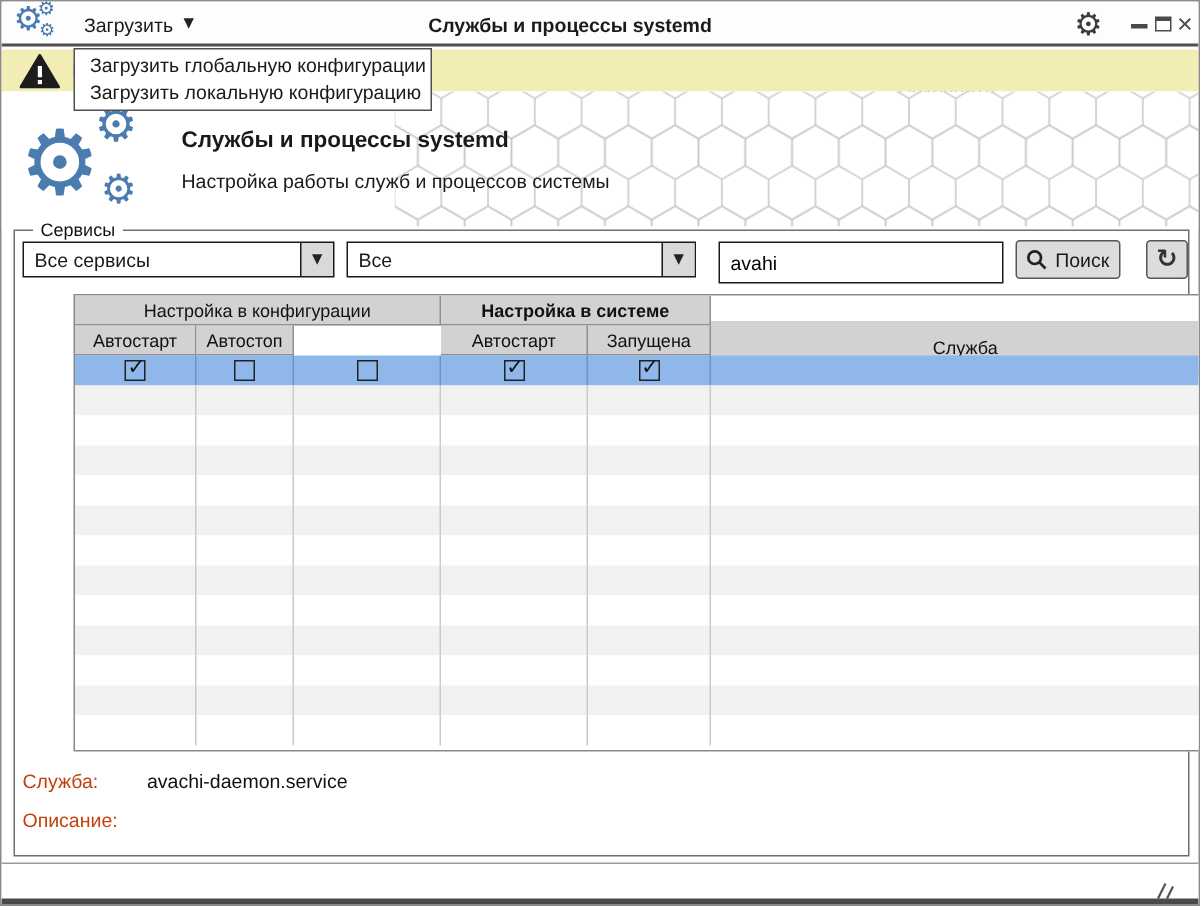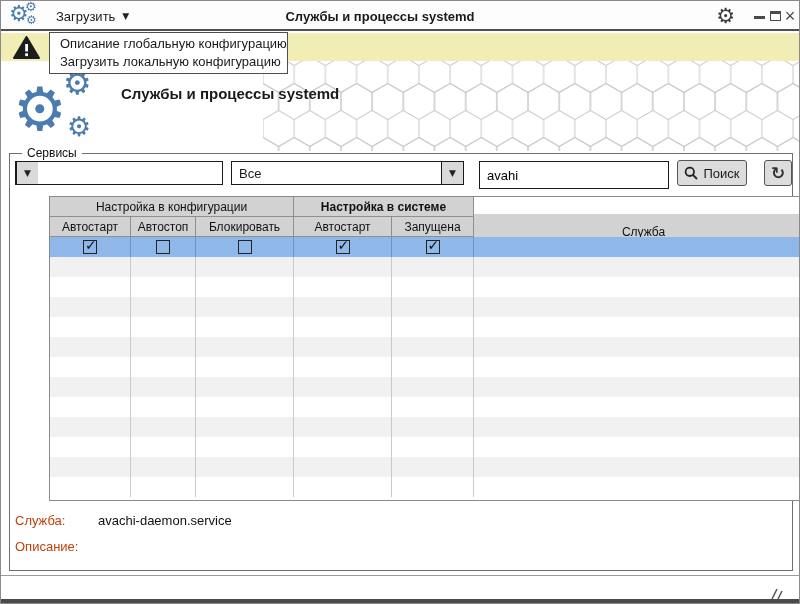--- a/index.html
+++ b/index.html
@@ -157,21 +157,21 @@
   <div class="warnbar">
     <svg class="warn-icon" width="27" height="23">
       <polygon points="13.5,1 26,22 1,22" fill="#1d1d1d" stroke="#1d1d1d" stroke-width="2" stroke-linejoin="round"></polygon>
       <rect x="12.2" y="8" width="2.8" height="7.5" fill="#ffffff"></rect>
       <rect x="12.2" y="17.3" width="2.8" height="2.8" fill="#ffffff"></rect>
     </svg>
     <span class="warn-text">В</span>
   </div>
 
   <div class="dropdown">
-    <div class="item">Описание глобальную конфигурацию</div>
+    <div class="item">Загрузить глобальную конфигурации</div>
     <div class="item">Загрузить локальную конфигурацию</div>
   </div>
 
   <div class="banner">
     <svg class="hexbg" width="536" height="90">
       <defs>
         <pattern id="hexpat" width="31.18" height="54" patternUnits="userSpaceOnUse">
           <g fill="none" stroke="#c8c8c8" stroke-width="1">
             <path d="M15.59 -4.5 L31.18 4.5 L31.18 22.5 L15.59 31.5 L0 22.5 L0 4.5 Z"></path>
             <path d="M0 22.5 L15.59 31.5 L15.59 49.5 L0 58.5 L-15.59 49.5 L-15.59 31.5 Z"></path>
@@ -180,27 +180,29 @@
         </pattern>
       </defs>
       <rect width="536" height="90" fill="url(#hexpat)"></rect>
     </svg>
     <div class="banner-icon">
       <span class="g-big">⚙</span>
       <span class="g-sm1">⚙</span>
       <span class="g-sm2">⚙</span>
     </div>
     <div class="banner-title">Службы и процессы systemd</div>
+    <div class="banner-subtitle">Настройка работы служб и процессов системы</div>
   </div>
 
   <div class="groupbox">
     <span class="group-label">Сервисы</span>
   </div>
 
   <div class="combo" id="combo-type">
+    <span class="val">Все сервисы</span>
     <span class="arrowbox">
       <span>▼</span>
     </span>
   </div>
   <div class="combo" id="combo-state">
     <span class="val">Все</span>
     <span class="arrowbox">
       <span>▼</span>
     </span>
   </div>
@@ -215,21 +217,20 @@
   <div class="btn refresh-btn">
     <span class="refresh-glyph">↻</span>
   </div>
 
   <div class="table">
     <div class="thead-cell grp-config">Настройка в конфигурации</div>
     <div class="thead-cell grp-system">Настройка в системе</div>
     <div class="thead-cell grp-service">Служба</div>
     <div class="thead-cell sub0">Автостарт</div>
     <div class="thead-cell sub1">Автостоп</div>
-    <div class="thead-cell sub2">Блокировать</div>
     <div class="thead-cell sub3">Автостарт</div>
     <div class="thead-cell sub4">Запущена</div>
 
     <div class="tbody">
       <div class="trow sel">
         <div class="tcell c0">
             <span class="checkbox">
               <span class="mark">✓</span>
             </span>
           </div>

